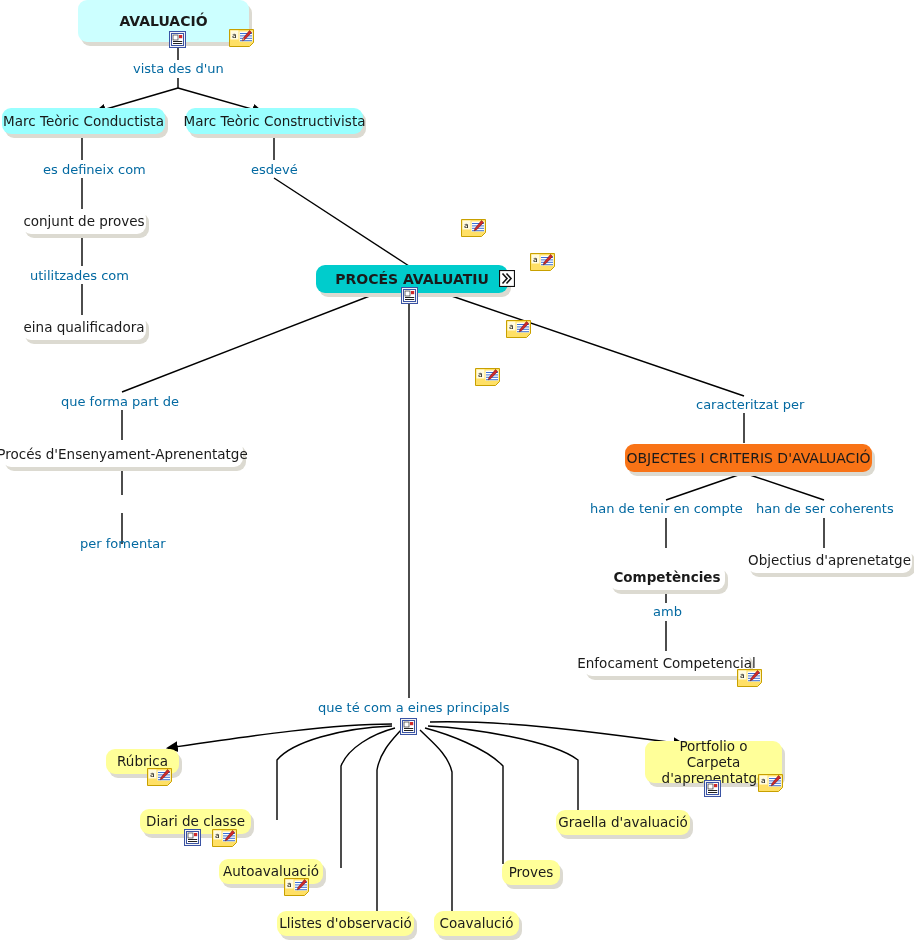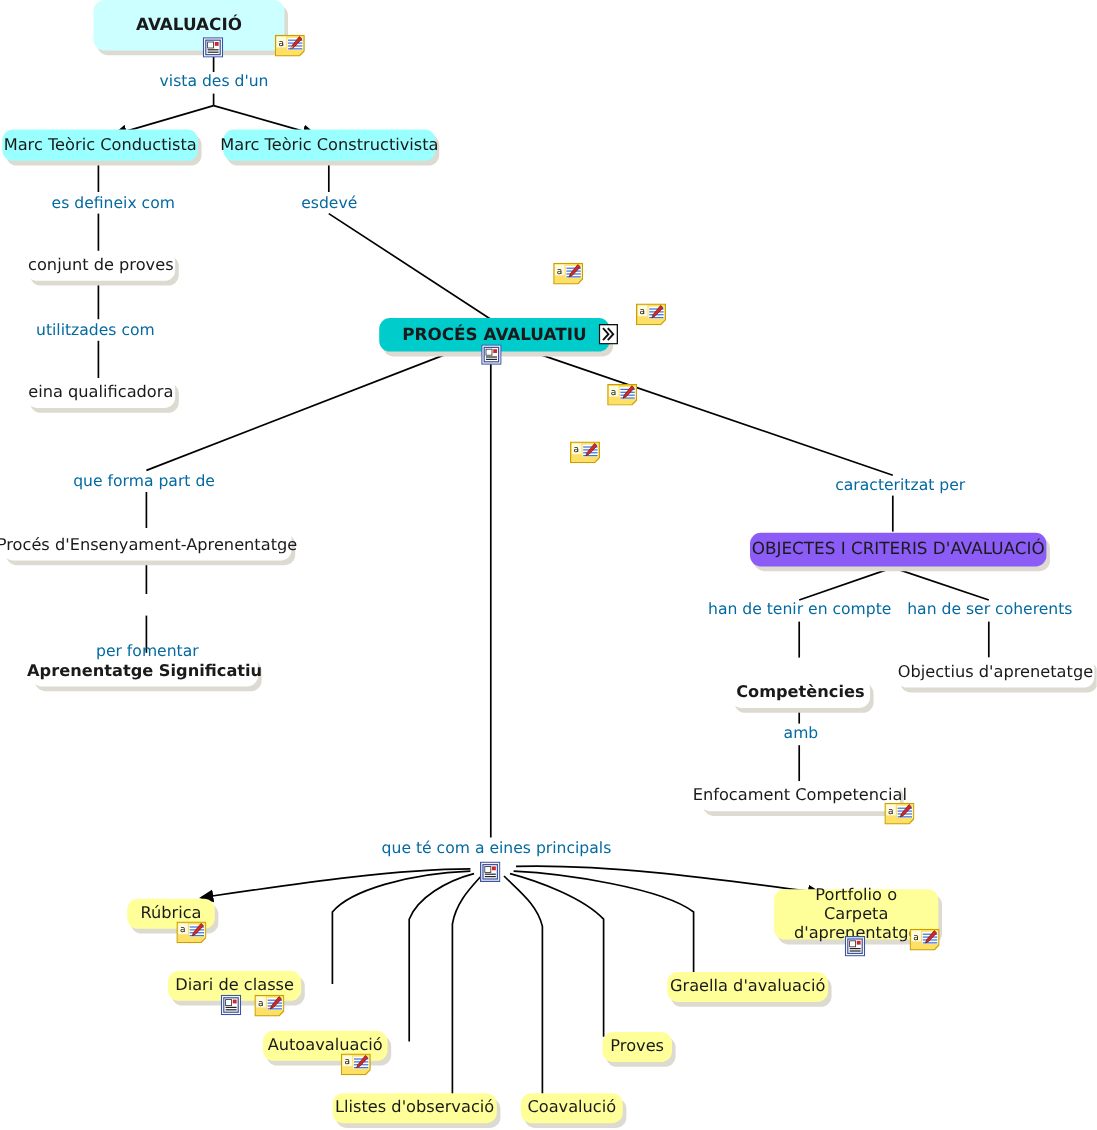--- a/index.html
+++ b/index.html
@@ -40,21 +40,21 @@
     display: flex;
     align-items: center;
     justify-content: center;
   }
   .node.wrap { white-space: normal; }
 
   .node.plain   { background: #ffffff; }
   .node.cyanlt  { background: #ccffff; }
   .node.cyan    { background: #99ffff; }
   .node.teal    { background: #00cccc; }
-  .node.pink    { background: #8b5cf6; }
+  .node.pink    { background: #f97316; }
   .node.yellow  { background: #ffff99; }
 
   .node.bold    { font-weight: bold; }
   .node.big     { font-size: 14px; }
 
   
   .elabel {
     position: absolute;
     font-size: 13px;
     line-height: 15px;
@@ -132,35 +132,34 @@
       <path d="M392,726 C340,728 292,742 277,760 L277,820"></path>
       <path d="M395,728 C372,734 348,748 341,766 L341,868"></path>
       <path d="M401,730 C392,740 380,752 377,770 L377,918"></path>
       <path d="M420,730 C432,742 448,754 452,772 L452,918"></path>
       <path d="M425,728 C448,734 486,748 503,766 L503,864"></path>
       <path d="M428,726 C470,728 552,740 578,760 L578,812"></path>
       <path d="M430,722 C500,720 580,730 683,744" marker-end="url(#arw)"></path>
     </g>
   </svg>
 
-  <div class="node cyanlt bold big" style="left:78px; top:0; width:159px; height:42px;">AVALUACIÓ</div>
+  <div class="node cyanlt bold big" style="left:78px; top:0; width:171px; height:42px;">AVALUACIÓ</div>
 
   <div class="node cyan" style="left:2px; top:108px; width:163px; height:26px;">Marc Teòric Conductista</div>
 
   <div class="node cyan" style="left:186px; top:108px; width:177px; height:26px;">Marc Teòric Constructivista</div>
 
   <div class="node plain" style="left:22px; top:209px; width:124px; height:25px;">conjunt de proves</div>
 
   <div class="node plain" style="left:22px; top:315px; width:124px; height:25px;">eina qualificadora</div>
 
   <div class="node teal bold big" style="left:316px; top:265px; width:192px; height:28px;">PROCÉS AVALUATIU</div>
 
   <div class="node plain" style="left:2px; top:441px; width:241px; height:26px;">Procés d'Ensenyament-Aprenentatge</div>
 
-  <div class="node plain bold" style="left:26px; top:546px; width:189px; height:26px;">Aprenentatge Significatiu</div>
 
   <div class="node pink big" style="left:625px; top:444px; width:247px; height:28px;">OBJECTES I CRITERIS D'AVALUACIÓ</div>
 
   <div class="node plain bold" style="left:609px; top:565px; width:116px; height:25px;">Competències</div>
 
   <div class="node plain" style="left:747px; top:548px; width:165px; height:25px;">Objectius d'aprenetatge</div>
 
   <div class="node plain" style="left:583px; top:651px; width:167px; height:25px;">Enfocament Competencial</div>
 
   <div class="node yellow" style="left:106px; top:749px; width:73px; height:25px;">Rúbrica</div>

